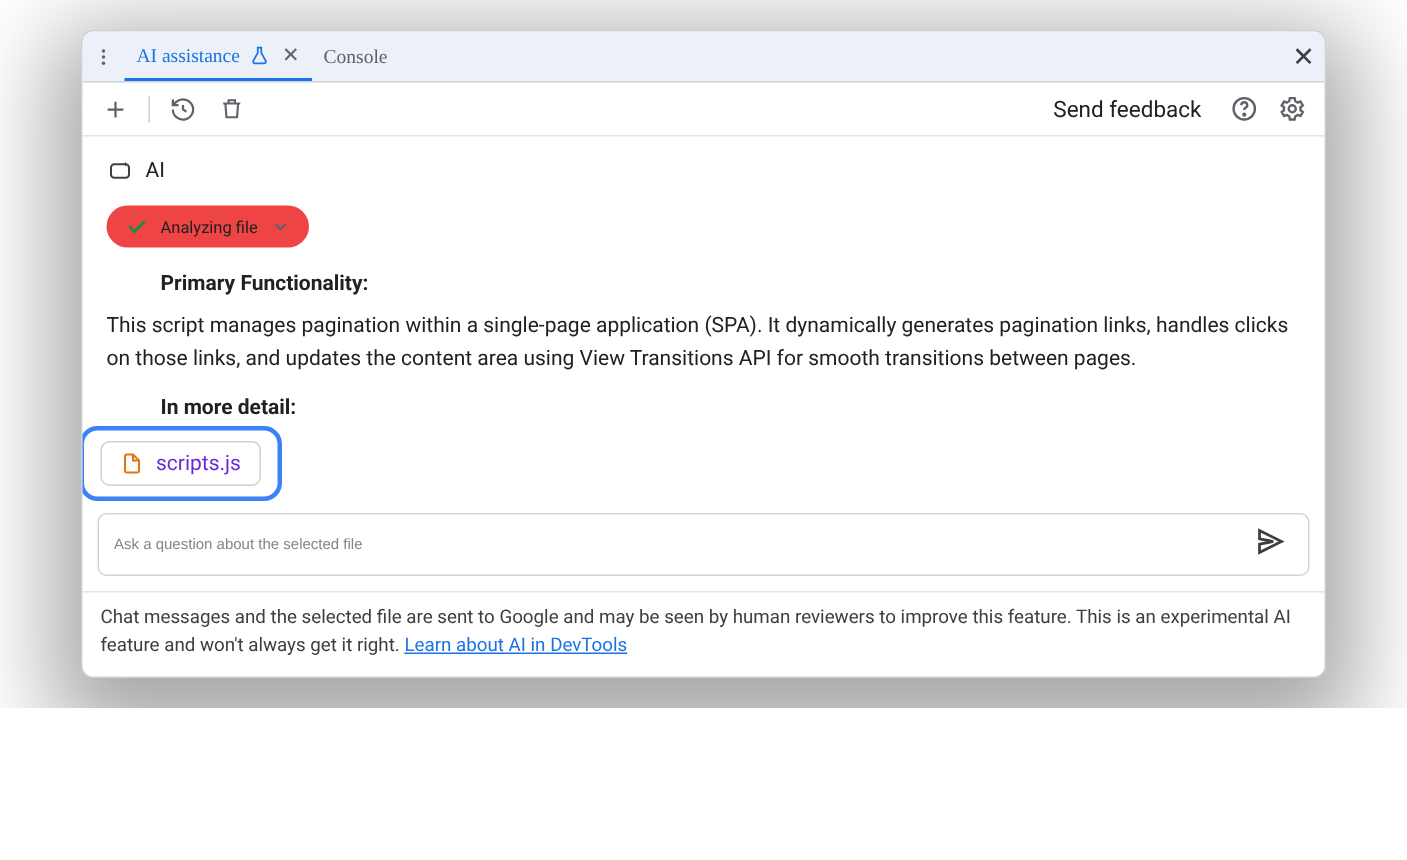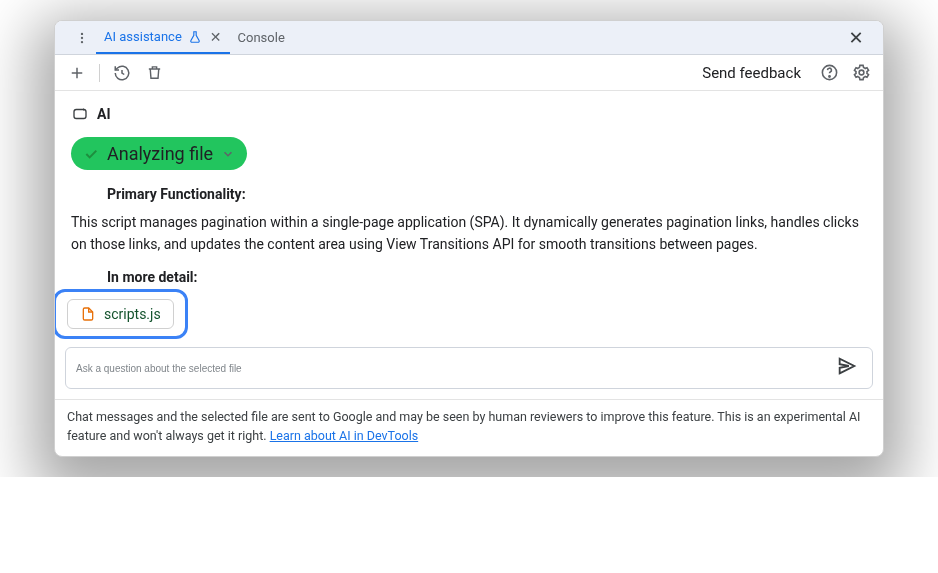--- a/index.html
+++ b/index.html
@@ -21,21 +21,22 @@
     display: flex;
     flex-direction: column;
   }
   
   .tabstrip {
     display: flex;
     align-items: center;
     background: #ecf0f8;
     border-bottom: 1px solid #cfd4dc;
     height: 34px;
-    padding: 0 13px;
+    padding: 0 0;
+    font-family: Liberation Serif, serif;
   }
   .kebab {
     width: 20px; height: 20px;
     display:flex; align-items:center; justify-content:center;
     color:#5f6368; cursor:pointer; margin:0 4px;
   }
   .tab {
     display:flex; align-items:center; gap:6px;
     padding: 0 8px; height:100%;
     font-size:13px; color:#5f6368;
@@ -63,26 +64,26 @@
     color:#5f6368; cursor:pointer; border-radius:4px;
   }
   .tsep { width:1px; height:18px; background:#d0d0d0; margin:0 2px; }
   .toolbar .spacer { flex:1; }
   .feedback-link { font-size:15px; color:#202124; cursor:pointer; margin-right:8px; }
 
   
   .content { padding: 14px 16px 0 16px; font-size:14px; color:#202124; }
   .ai-row { display:flex; align-items:center; gap:8px; margin-bottom:14px; }
   .ai-row .ai-icon { width:18px; height:18px; color:#3c4043; }
-  .ai-row .ai-label { font-weight:700; font-size:14px; }
+  .ai-row .ai-label { font-weight:400; font-size:14px; }
 
   .status-chip {
     display:inline-flex; align-items:center; gap:8px;
-    background:#22c55e; border-radius:18px;
-    padding:6px 12px; font-size:18px; color:#202124;
+    background:#ef4444; border-radius:18px;
+    padding:6px 12px; font-size:11px; color:#202124;
     cursor:pointer; margin-bottom:16px;
   }
   .status-chip .check { color:#1e8e3e; }
   .status-chip .chev { color:#5f6368; }
 
   .body-text { line-height:1.55; margin-bottom:14px; }
   .body-heading { font-weight:700; margin-bottom:10px;margin-left:36px; }
 
   
   .file-chip-wrap {
@@ -92,21 +93,21 @@
   }
   .file-chip-hl {
     position:absolute; inset:-6px;
     border:3px solid #3b82f6; border-radius:12px;
     pointer-events:none;
   }
   .file-chip {
     display:inline-flex; align-items:center; gap:8px;
     border:1px solid #d0d0d0; border-radius:6px;
     padding:6px 12px; background:#fff;
-    font-size:14px; color:#14532d;
+    font-size:14px; color:#6d28d9;
     margin:4px 8px;
   }
   .file-chip .file-icon { color:#e8710a; }
 
   
   .input-row {
     margin: 6px 10px 10px 10px;
     border:1px solid #cfd4dc; border-radius:6px;
     display:flex; align-items:center;
     padding:0 10px; height:42px;

